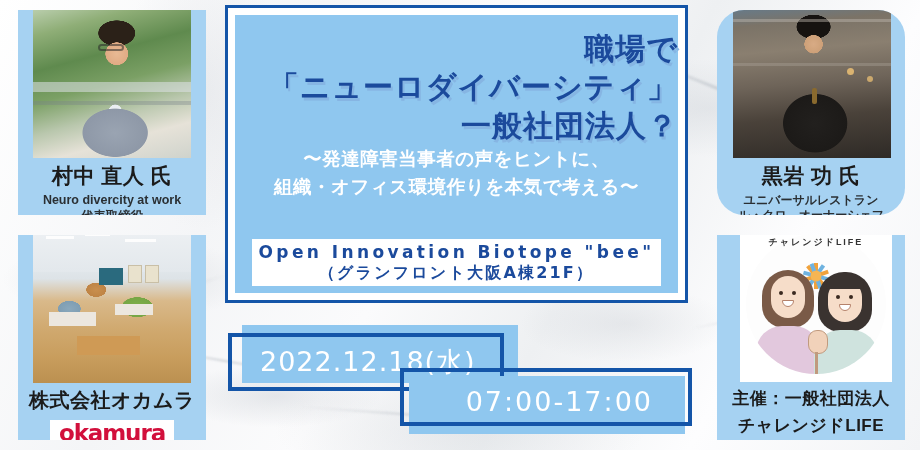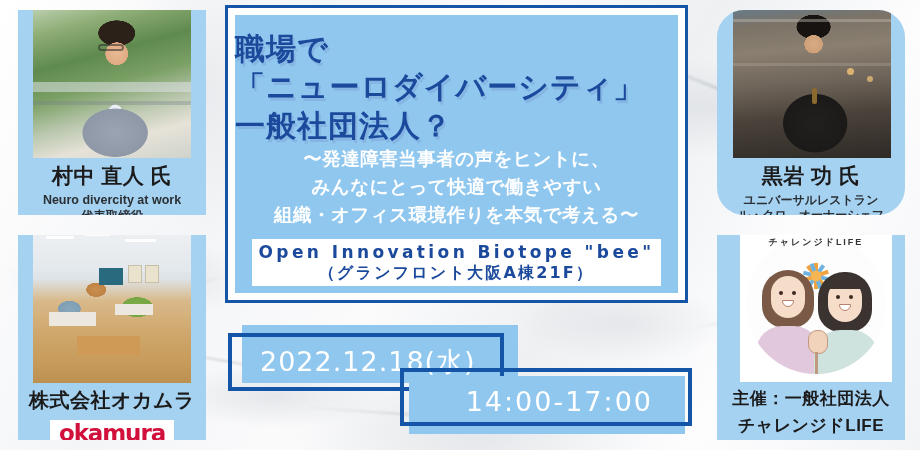--- a/index.html
+++ b/index.html
@@ -80,21 +80,21 @@
     border: 3px solid #1455a8;
     background: #ffffff;
     padding: 7px;
   }
   #main-panel {
     width: 100%; height: 100%;
     background: #8fc7ef;
     position: relative;
   }
   #title {
-    text-align: left;
+    text-align: right;
     color: #1b4a9c;
     font-weight: bold;
     font-size: 30px;
     line-height: 1.28;
     letter-spacing: 1px;
     padding-top: 15px;
     text-shadow: 2px 3px 0 rgba(134,180,226,.95);
     font-family: "DejaVu Sans", sans-serif;
   }
   #subtitle {
@@ -257,37 +257,36 @@
     <div id="main-panel">
 
       <div id="title">
         <div>職場で</div>
         <div>「ニューロダイバーシティ」</div>
         <div>一般社団法人？</div>
       </div>
 
       <div id="subtitle">
         <div>〜発達障害当事者の声をヒントに、</div>
-        <div>みんなにとって快適で働きやすい</div>
         <div>組織・オフィス環境作りを本気で考える〜</div>
       </div>
 
       <div id="venue-band">
         <div class="v1">Open Innovation Biotope "bee"</div>
         <div class="v2">（グランフロント大阪A棟21F）</div>
       </div>
 
     </div>
   </div>
 
   <div class="badge" style="left:228px; top:325px; width:290px; height:72px;">
     <div class="badge-fill" style="left:14px; top:0px; width:276px; height:58px;"></div>
     <div class="badge-frame" style="left:0px; top:8px; width:276px; height:58px;"></div>
     <div class="badge-text" style="left:14px; top:8px; width:262px; height:58px; padding-left:18px; font-size:27px; letter-spacing:1px;">2022.12.18(水)</div>
   </div>
 
   <div class="badge" style="left:400px; top:368px; width:292px; height:66px;">
     <div class="badge-fill" style="left:9px; top:8px; width:276px; height:58px;"></div>
     <div class="badge-frame" style="left:0px; top:0px; width:292px; height:58px;"></div>
-    <div class="badge-text" style="left:9px; top:4px; width:276px; height:58px; justify-content:flex-end; padding-right:32px; font-size:27px; letter-spacing:2px;">14:00-17:00</div>
+    <div class="badge-text" style="left:9px; top:4px; width:276px; height:58px; justify-content:flex-end; padding-right:32px; font-size:27px; letter-spacing:2px;">07:00-17:00</div>
   </div>
 
 </div>
 
 </body></html>

